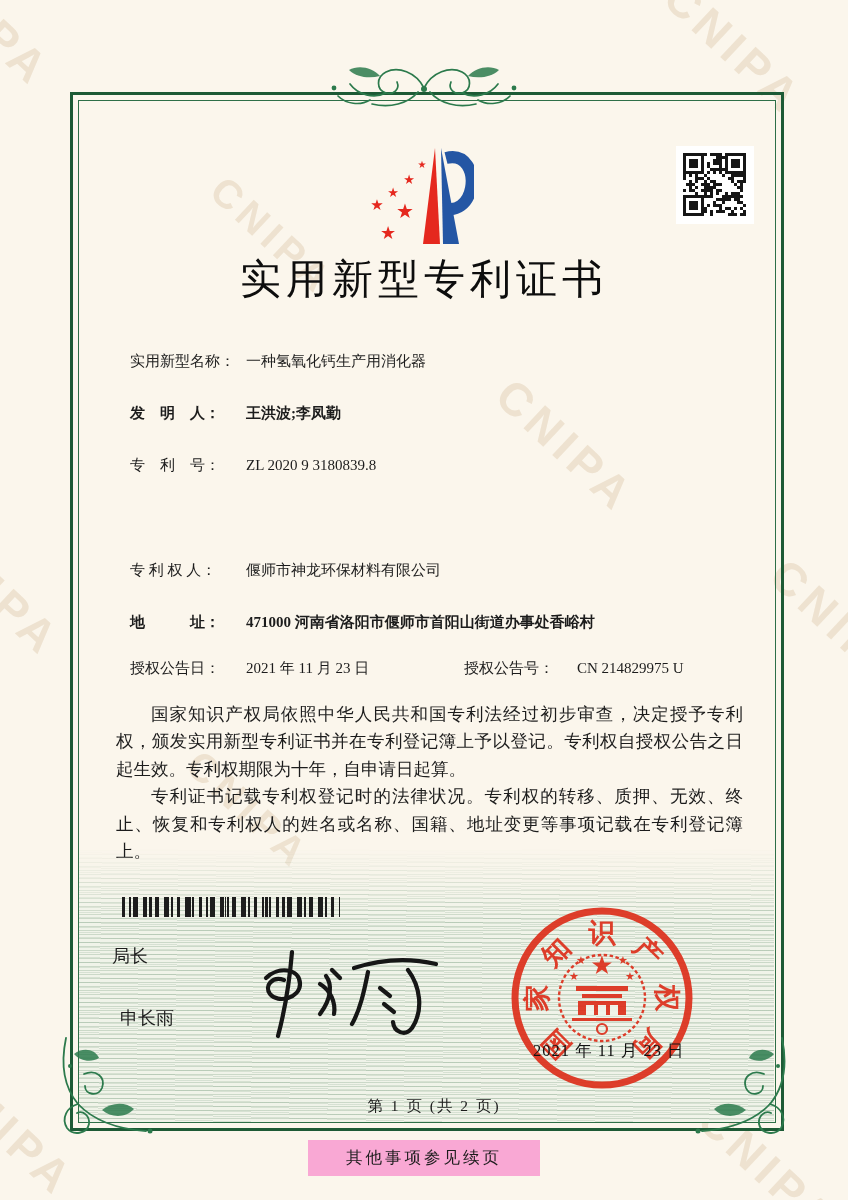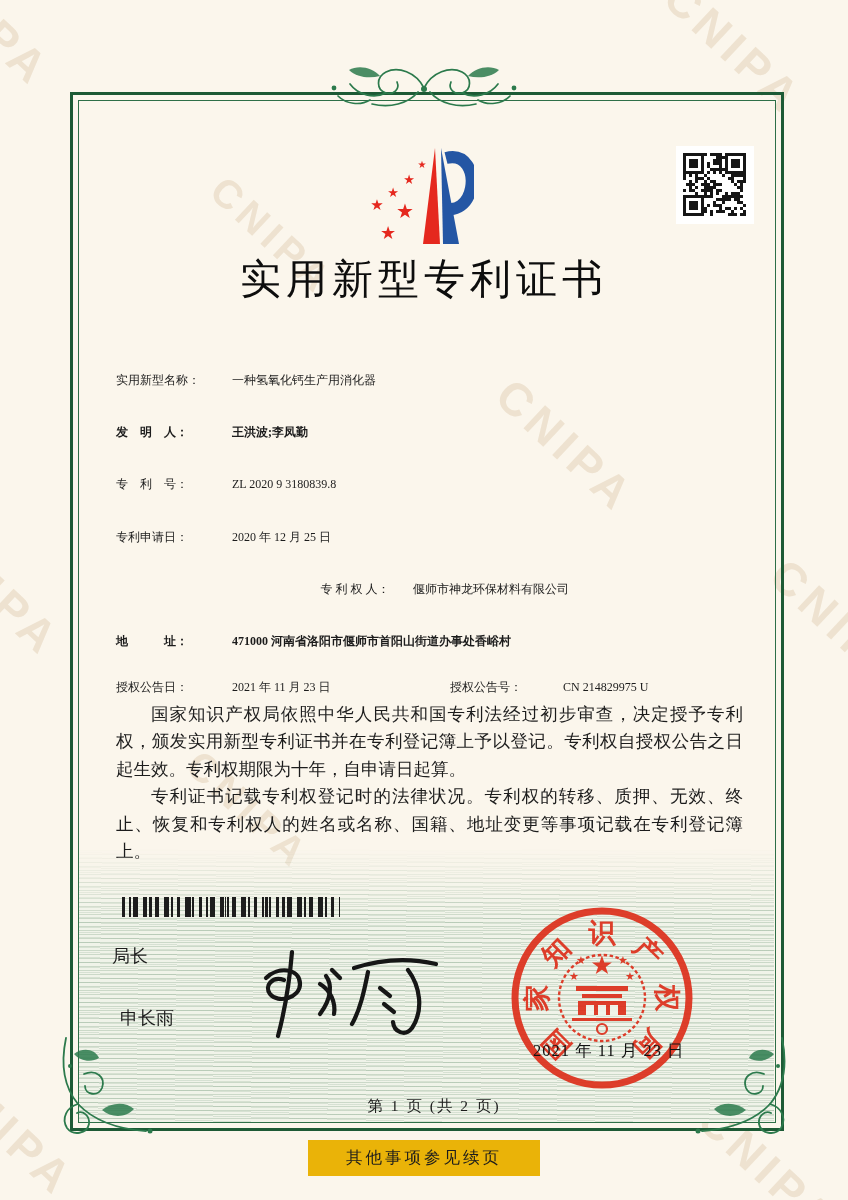--- a/index.html
+++ b/index.html
@@ -27,42 +27,42 @@
   
   .cert-no{position:absolute;left:112px;top:153px;z-index:3;font-size:17px;letter-spacing:1px;}
   .logo{position:absolute;left:360px;top:146px;width:114px;height:102px;z-index:3;}
   .qr{position:absolute;left:676px;top:146px;width:78px;height:78px;background:#fff;z-index:3;}
   .qr-grid{position:absolute;left:7px;top:7px;width:63px;height:63px;display:grid;
            grid-template-rows:repeat(21,1fr);grid-template-columns:repeat(21,1fr);}
   .qr-grid .q{background:#161616;}
   .title{position:absolute;left:0;right:0;top:252px;z-index:3;text-align:center;
          font-size:41px;font-weight:normal;letter-spacing:5px;color:#0d0d0d;}
   
-  .field-row{position:absolute;left:116px;width:634px;z-index:3;font-size:12px;white-space:nowrap;margin-top:20px;}
+  .field-row{position:absolute;left:130px;width:634px;z-index:3;font-size:15px;white-space:nowrap;}
   .field-row .lbl{display:inline-block;width:116px;}
   .grant-row .val1{display:inline-block;width:218px;}
   .grant-row .lbl2{display:inline-block;width:113px;}
   
   .body-text{position:absolute;left:116px;top:701px;width:627px;z-index:3;
              font-size:17.5px;line-height:27.4px;text-align:justify;font-family:Liberation Serif, serif;}
   .body-text p{margin:0;text-indent:2em;}
   
   .barcode{position:absolute;left:122px;top:897px;width:218px;height:20px;z-index:3;
      background-image:
        repeating-linear-gradient(90deg,#1d1d1d 0px,#1d1d1d 2px,rgba(0,0,0,0) 2px,rgba(0,0,0,0) 7px),
        repeating-linear-gradient(90deg,#1d1d1d 0px,#1d1d1d 3px,rgba(0,0,0,0) 3px,rgba(0,0,0,0) 11px),
        repeating-linear-gradient(90deg,rgba(0,0,0,0) 0px,rgba(0,0,0,0) 8px,#1d1d1d 8px,#1d1d1d 9px,rgba(0,0,0,0) 9px,rgba(0,0,0,0) 19px);}
   .director-title{position:absolute;left:112px;top:944px;font-size:18px;z-index:3;}
   .director-name{position:absolute;left:120px;top:1006px;font-size:18px;z-index:3;}
   .signature{position:absolute;left:252px;top:942px;z-index:4;}
   .seal{position:absolute;left:506px;top:902px;z-index:3;}
   .seal-date{position:absolute;left:533px;top:1040px;z-index:5;font-size:16.5px;letter-spacing:1px;color:#111;}
   .page-info{position:absolute;left:0;right:0;top:1096px;text-align:center;z-index:3;font-size:15.5px;letter-spacing:2px;margin-left:20px;}
   .footer-note{position:absolute;left:50%;transform:translateX(-50%);top:1140px;z-index:3;
-               background:#eab308;padding:7px 38px;font-size:16.5px;letter-spacing:3px;white-space:nowrap;}
+               background:#f9a8d4;padding:7px 38px;font-size:16.5px;letter-spacing:3px;white-space:nowrap;}
 </style>
 </head>
 <body>
 
 <div class="page">
 
   <span class="wm" style="left:-62px;top:-58px;">CNIPA</span>
   <span class="wm" style="left:690px;top:-30px;">CNIPA</span>
   <span class="wm small" style="left:232px;top:168px;">CNIPA</span>
   <span class="wm" style="left:522px;top:368px;">CNIPA</span>
@@ -580,24 +580,21 @@
 
   <div class="field-row" style="top:352px;">
     <span class="lbl">实用新型名称：</span><span class="val">一种氢氧化钙生产用消化器</span>
   </div>
   <div class="field-row" style="top:404px;font-weight:bold;">
     <span class="lbl">发　明　人：</span><span class="val">王洪波;李凤勤</span>
   </div>
   <div class="field-row" style="top:456px;">
     <span class="lbl">专　利　号：</span><span class="val">ZL 2020 9 3180839.8</span>
   </div>
-  <div class="field-row" style="top:509px;">
-    <span class="lbl">专利申请日：</span><span class="val">2020 年 12 月 25 日</span>
-  </div>
-  <div class="field-row" style="top:561px;text-align:center;">
+  <div class="field-row" style="top:561px;">
     <span class="lbl">专 利 权 人：</span><span class="val">偃师市神龙环保材料有限公司</span>
   </div>
   <div class="field-row" style="top:613px;font-weight:bold;">
     <span class="lbl">地　　　址：</span><span class="val">471000 河南省洛阳市偃师市首阳山街道办事处香峪村</span>
   </div>
   <div class="field-row grant-row" style="top:659px;">
     <span class="lbl">授权公告日：</span><span class="val1">2021 年 11 月 23 日</span><span class="lbl2">授权公告号：</span><span>CN 214829975 U</span>
   </div>
 
   <div class="body-text">

